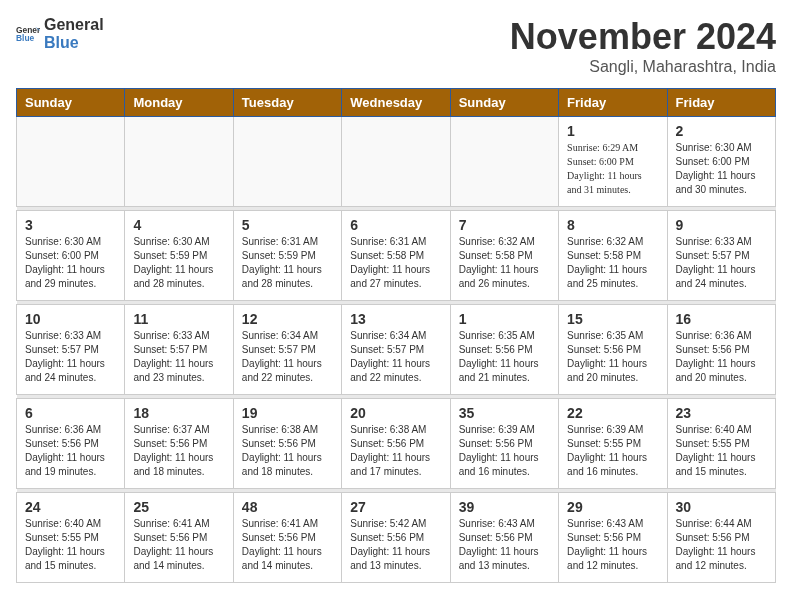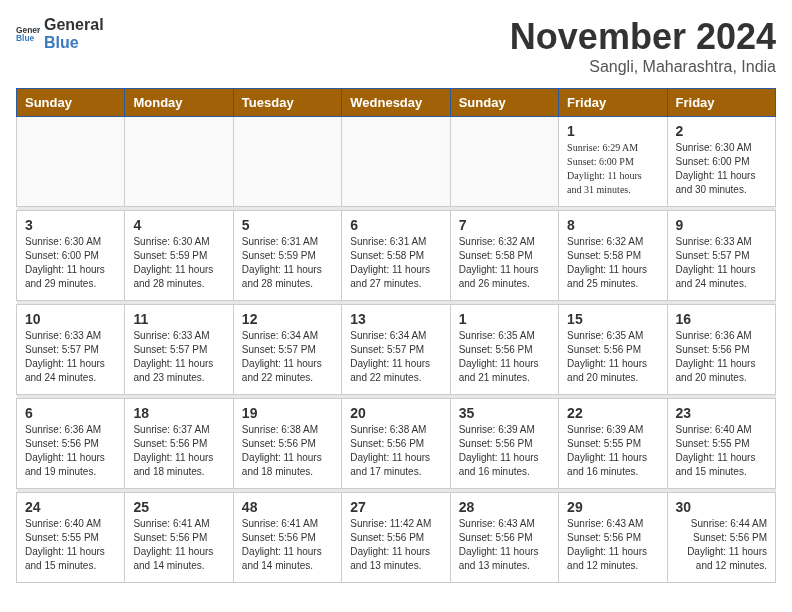--- a/index.html
+++ b/index.html
@@ -292,37 +292,37 @@
 Daylight: 11 hours and 14 minutes.</div>
         </td>
         <td>
           <span class="day-number">48</span>
           <div class="cell-info" style="white-space: pre-line;">Sunrise: 6:41 AM
 Sunset: 5:56 PM
 Daylight: 11 hours and 14 minutes.</div>
         </td>
         <td>
           <span class="day-number">27</span>
-          <div class="cell-info" style="white-space: pre-line;">Sunrise: 11:42 AM
+          <div class="cell-info" style="white-space: pre-line;">Sunrise: 5:42 AM
 Sunset: 5:56 PM
 Daylight: 11 hours and 13 minutes.</div>
         </td>
         <td>
-          <span class="day-number">28</span>
+          <span class="day-number">39</span>
           <div class="cell-info" style="white-space: pre-line;">Sunrise: 6:43 AM
 Sunset: 5:56 PM
 Daylight: 11 hours and 13 minutes.</div>
         </td>
         <td>
           <span class="day-number">29</span>
           <div class="cell-info" style="white-space: pre-line;">Sunrise: 6:43 AM
 Sunset: 5:56 PM
 Daylight: 11 hours and 12 minutes.</div>
         </td>
         <td>
           <span class="day-number">30</span>
-          <div class="cell-info" style="white-space: pre-line; text-align: right;">Sunrise: 6:44 AM
+          <div class="cell-info" style="white-space: pre-line;">Sunrise: 6:44 AM
 Sunset: 5:56 PM
 Daylight: 11 hours and 12 minutes.</div>
         </td>
       </tr>
     </tbody>
 </table>
 
 </body></html>

